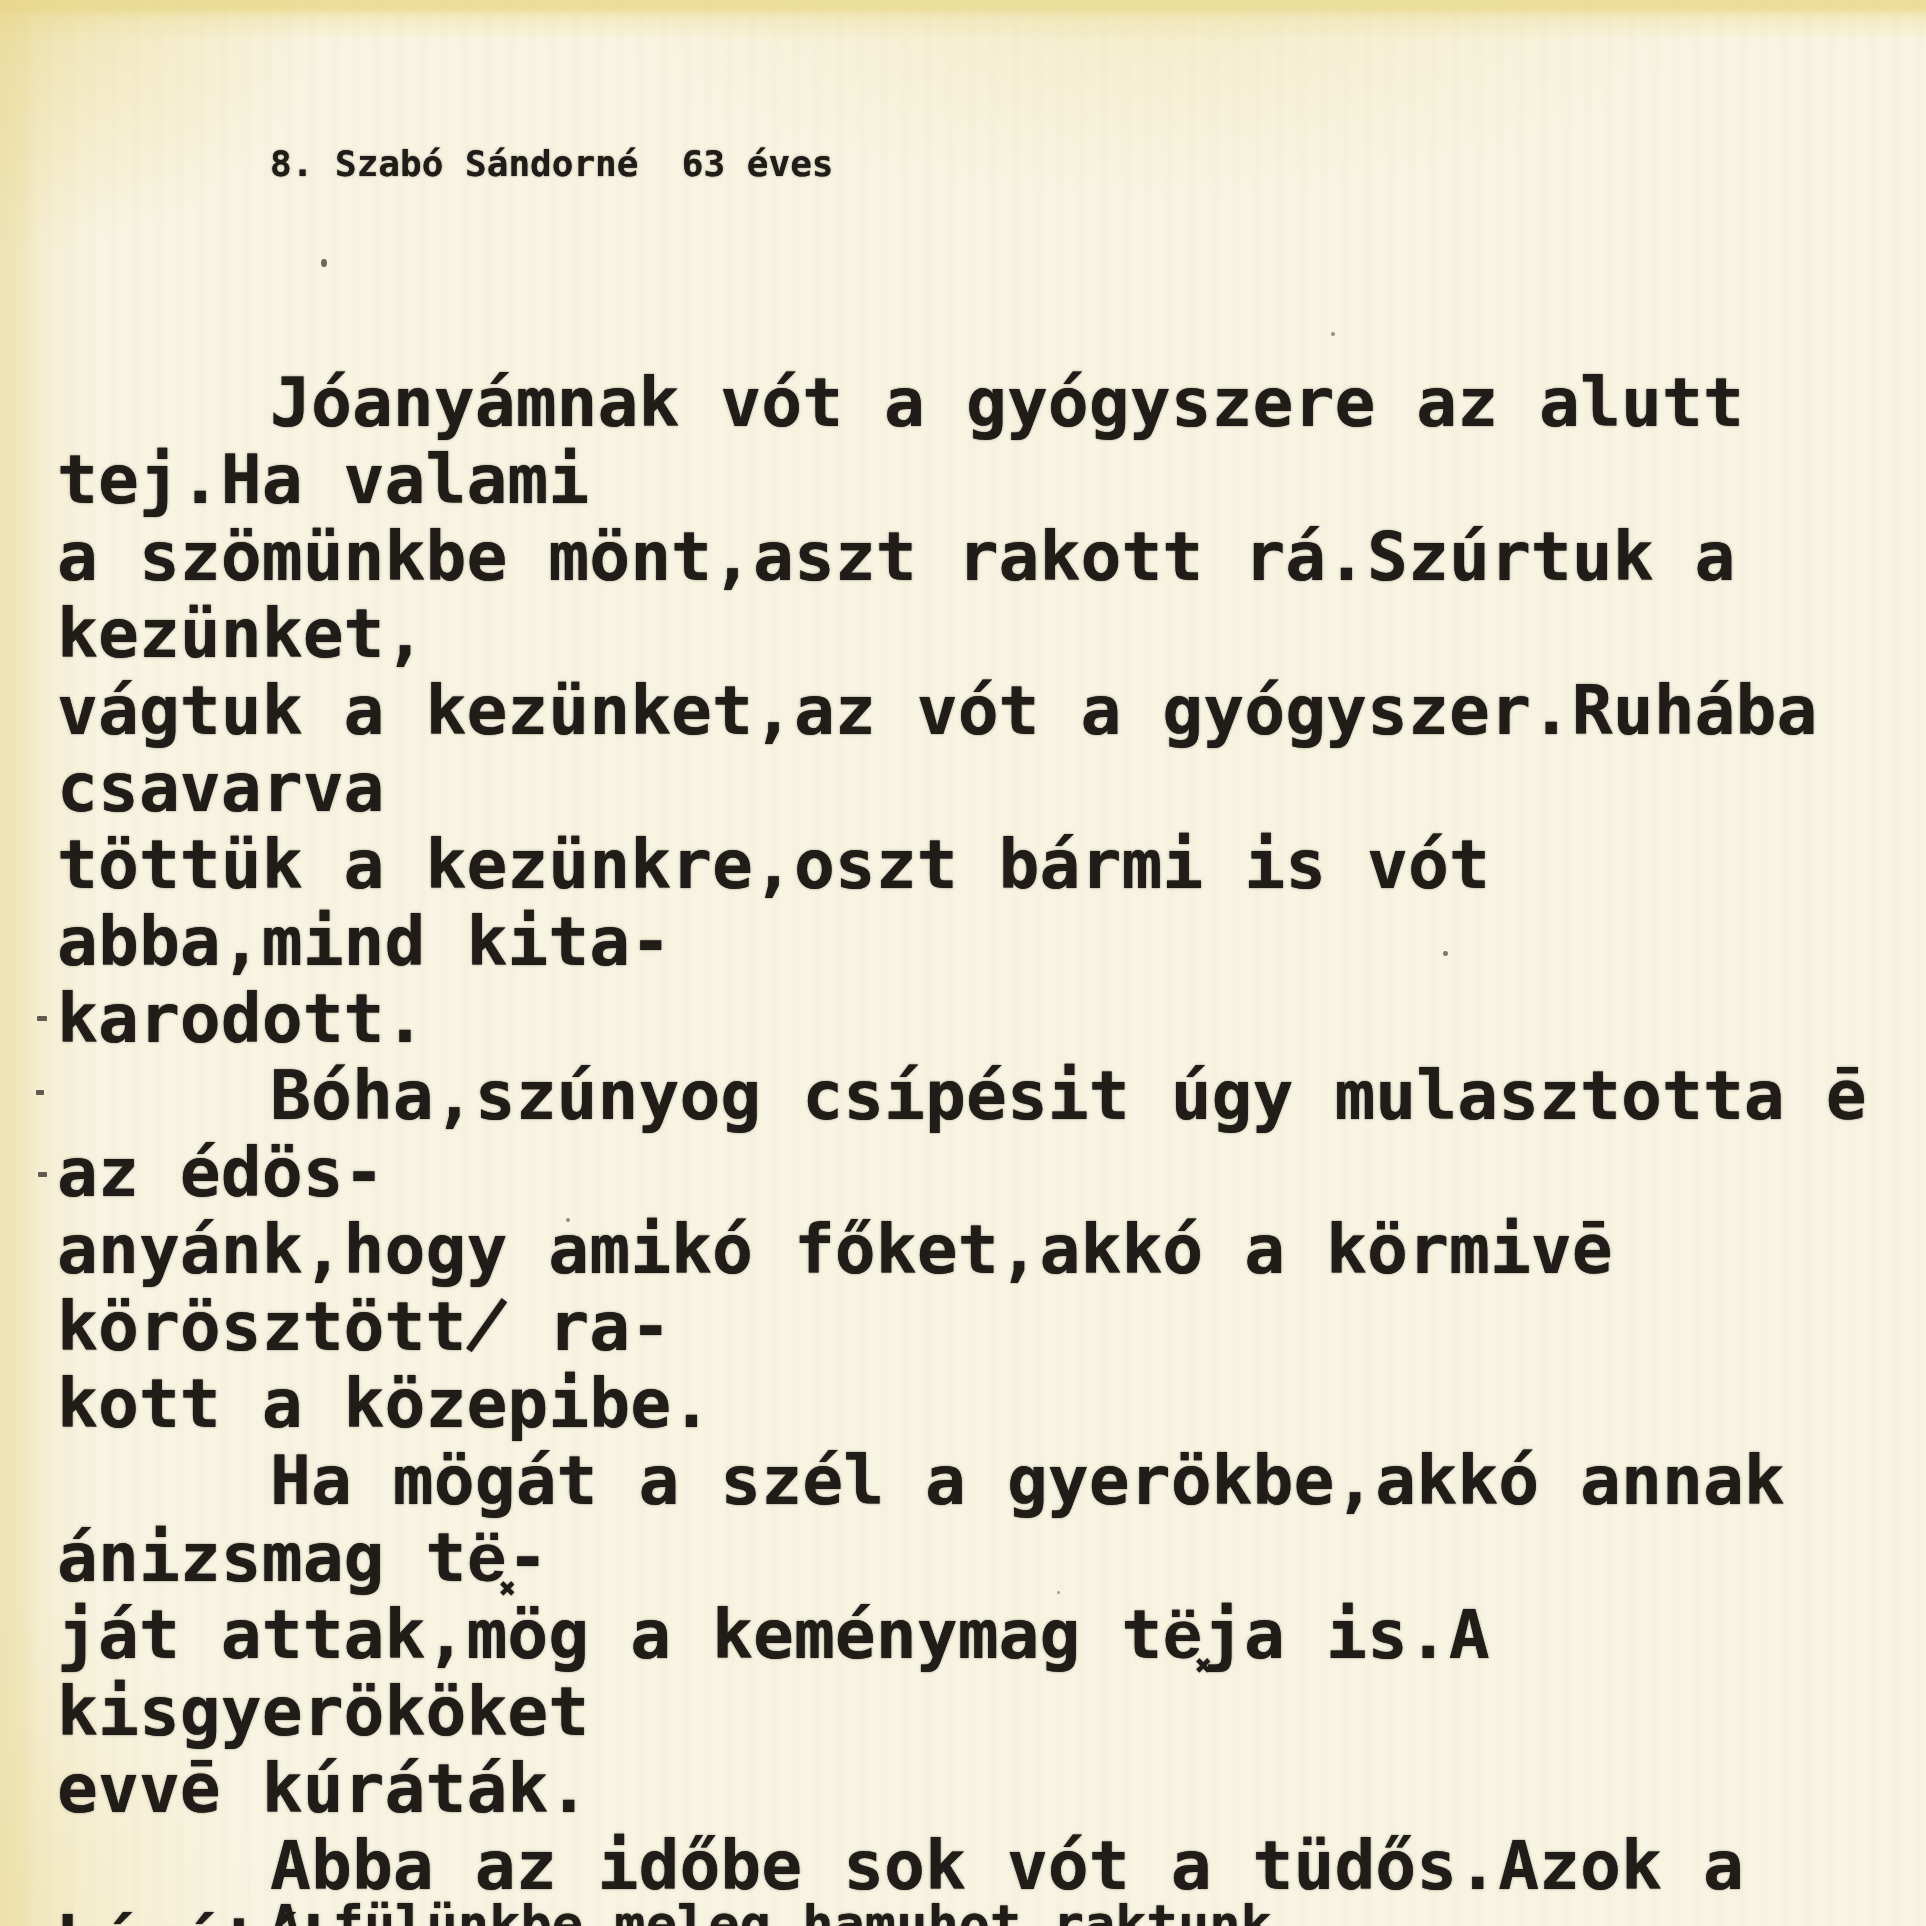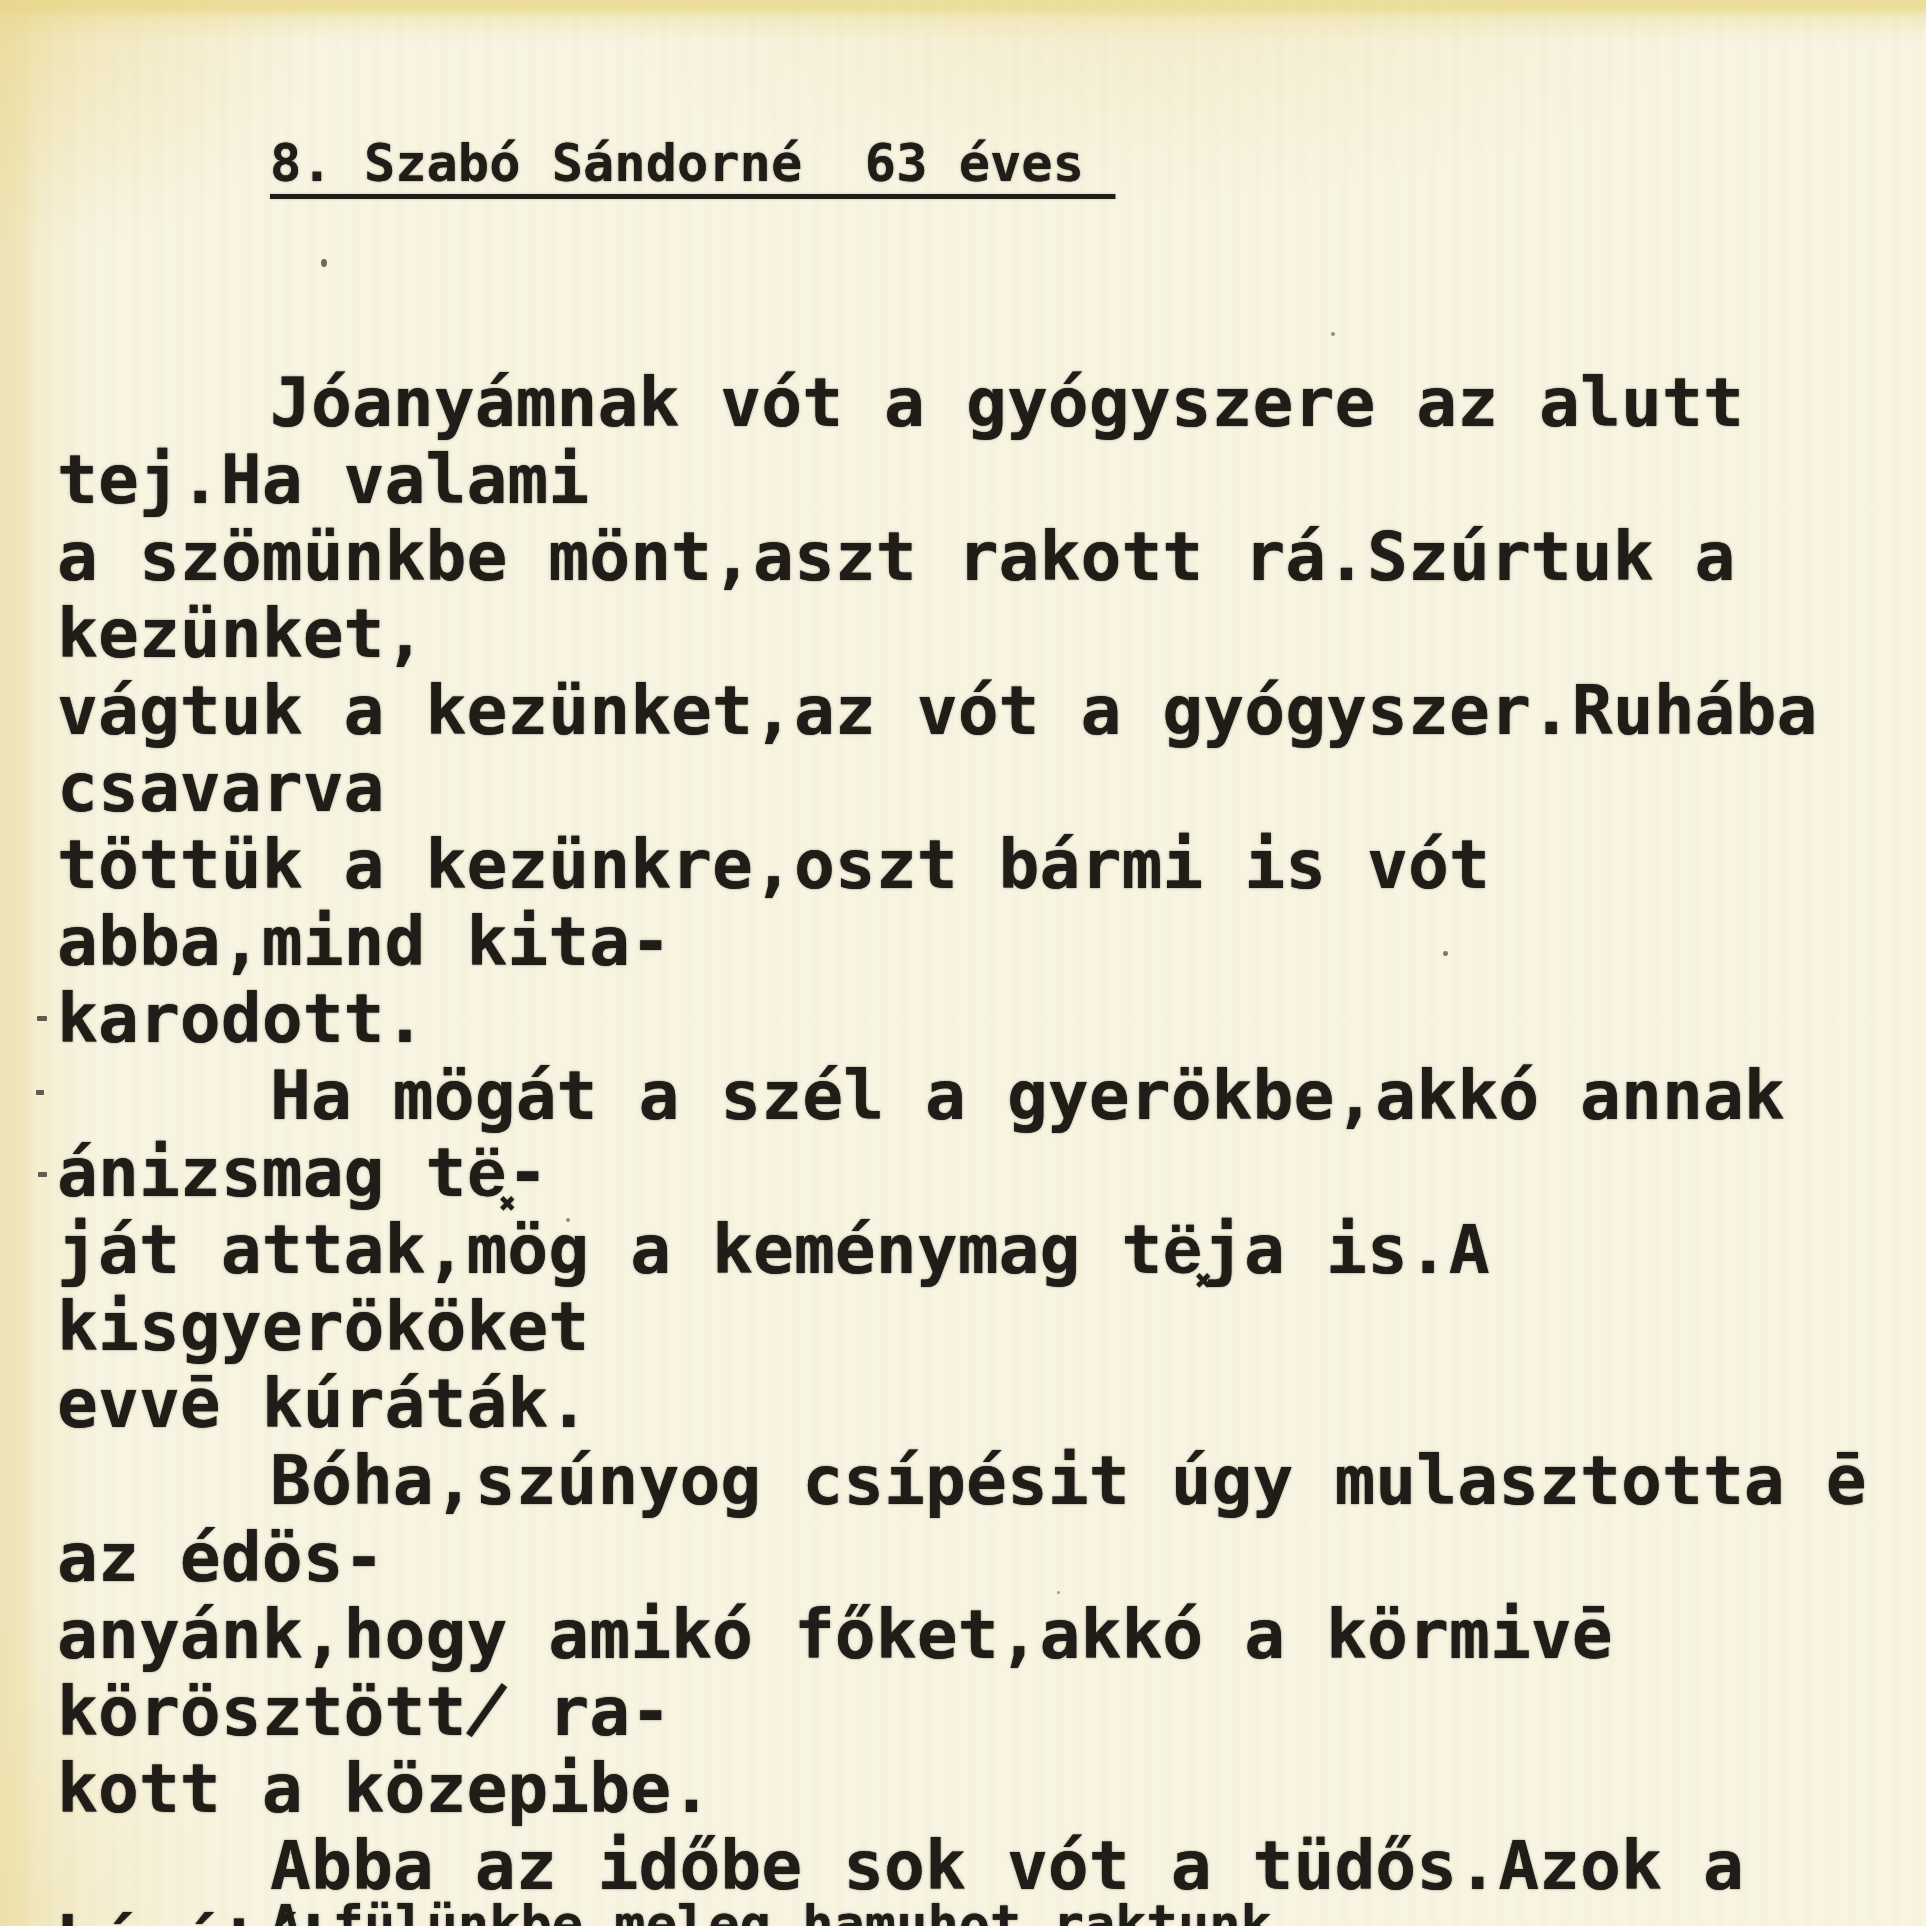--- a/index.html
+++ b/index.html
@@ -19,22 +19,21 @@
       linear-gradient(180deg, rgba(232,215,130,.75) 0 8.3px, rgba(232,215,130,.30) 17.7px, rgba(232,215,130,0) 42px),
       #f8f4e2;
   }
   .ink{
     color:#201d18;
     font-weight:bold;
     text-shadow:0 0 1px rgba(32,28,22,.85), 0 0 3.6px rgba(32,28,22,.22);
   }
   .title{
     position:absolute;left:270px;top:125px;margin:0;
-    font-size:52px;line-height:77px;font-weight:bold;
-    text-decoration:underline;
+    font-size:36px;line-height:77px;font-weight:bold;
     text-decoration-thickness:4.7px;
     text-underline-offset:12.5px;
     white-space:pre;
   }
   .body-text{
     position:absolute;left:57px;top:364px;right:46px;
     font-size:68px;line-height:77px;
   }
   .para{
     margin:0;white-space:pre-wrap;text-indent:213px;
@@ -56,26 +55,26 @@
 <div class="page">
 
   <h1 class="title ink">8. Szabó Sándorné  63 éves </h1>
 
   <div class="body-text ink">
     <p class="para">Jóanyámnak vót a gyógyszere az alutt tej.Ha valami
 a szömünkbe mönt,aszt rakott rá.Szúrtuk a kezünket,
 vágtuk a kezünket,az vót a gyógyszer.Ruhába csavarva
 töttük a kezünkre,oszt bármi is vót abba,mind kita-
 karodott.</p>
+    <p class="para">Bóha,szúnyog csípésit úgy mulasztotta ē az édös-
+anyánk,hogy amikó főket,akkó a körmivē körösztött̸ ra-
+kott a közepibe.</p>
     <p class="para">Ha mögát a szél a gyerökbe,akkó annak ánizsmag të͓-
 ját attak,mög a keménymag të͓ja is.A kisgyerököket
 evvē kúráták.</p>
-    <p class="para">Bóha,szúnyog csípésit úgy mulasztotta ē az édös-
-anyánk,hogy amikó főket,akkó a körmivē körösztött̸ ra-
-kott a közepibe.</p>
     <p class="para">Abba az időbe sok vót a tüdős.Azok a kúráták
 itták të͓jának,csalányfőzetöt.</p>
   </div>
 
   <div class="partial-line ink">A fülünkbe meleg hamuhot raktunk</div>
 
   <div class="speck" style="left:321px;top:259px;width:5.7px;height:7.8px;opacity:.8;"></div>
   <div class="speck" style="left:1331px;top:332px;width:3.6px;height:3.6px;opacity:.55;"></div>
   <div class="speck" style="left:1443px;top:951px;width:4.7px;height:4.7px;opacity:.7;"></div>
   <div class="speck" style="left:566px;top:1218px;width:4.2px;height:4.2px;opacity:.6;"></div>

